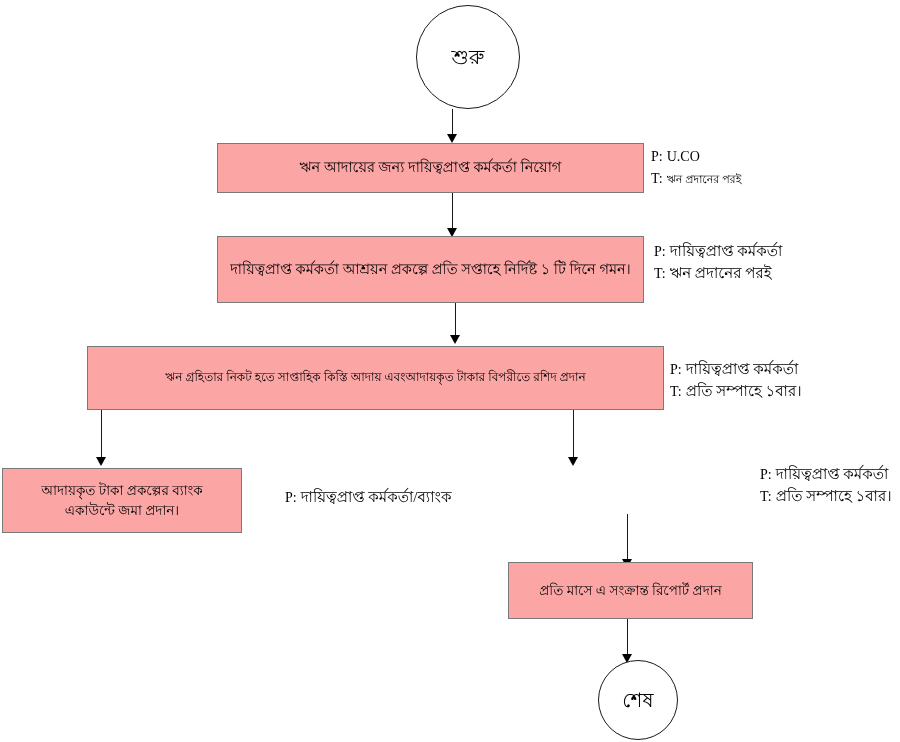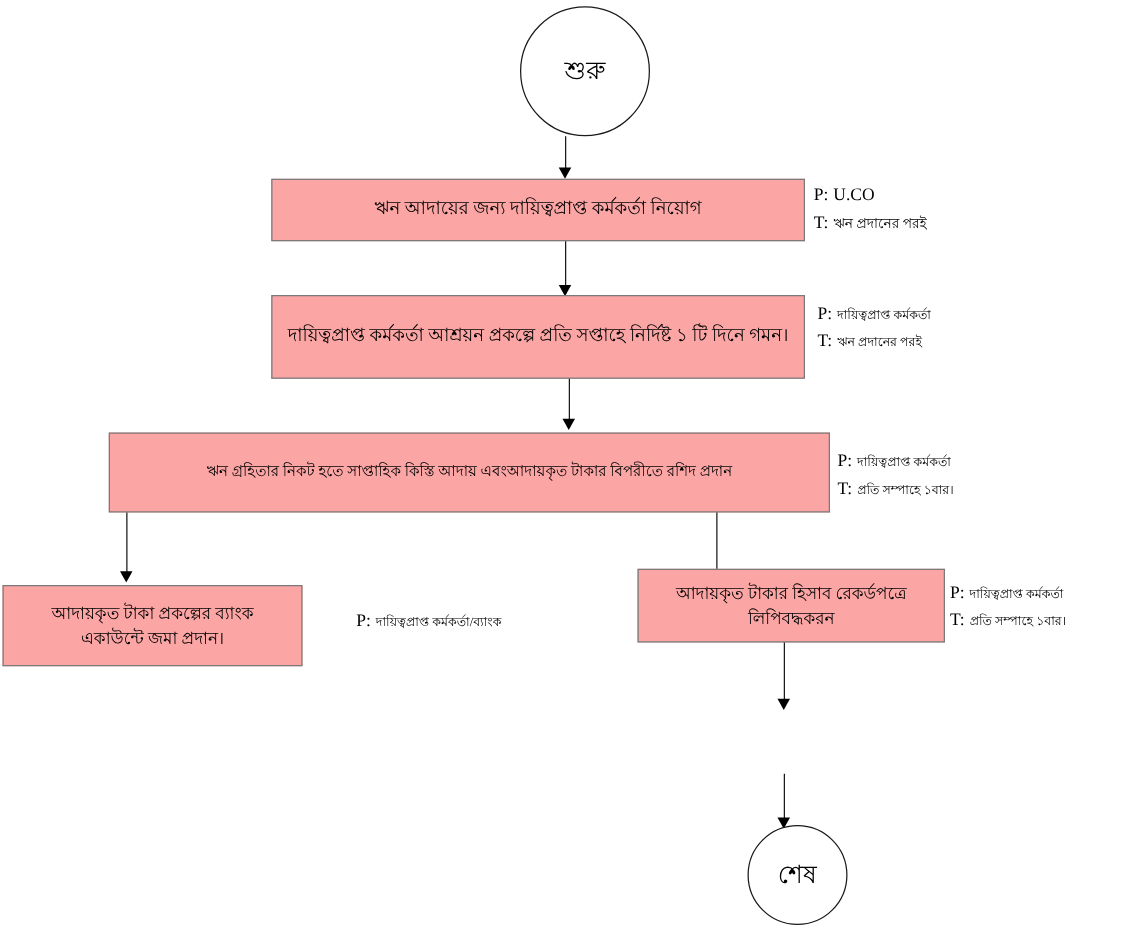--- a/index.html
+++ b/index.html
@@ -62,21 +62,21 @@
     line-height: 1.38;
     white-space: nowrap;
   }
   .annot .row {
     display: block;
   }
   .annot .key {
     font-size: 14px;
   }
   .annot .val {
-    font-size: 10px;
+    font-size: 15px;
   }
   .annot.latin .val {
     font-size: 14px;
     text-align: right;
   }
 
   
   .vline {
     position: absolute;
     width: 0;
@@ -165,39 +165,38 @@
     <span>একাউন্টে জমা প্রদান।</span>
   </div>
 
   <div class="annot" style="left:249px; top:486px;margin-left:36px;">
     <span class="row">
       <span class="key">P:</span>
       <span class="val">দায়িত্বপ্রাপ্ত কর্মকর্তা/ব্যাংক</span>
     </span>
   </div>
 
-  <div class="node mid" style="left:510px; top:455px; width:246px; height:59px; flex-direction:column;">
-    <span>আদায়কৃত টাকার হিসাব রেকর্ডপত্রে</span>
-    <span>লিপিবদ্ধকরন</span>
-  </div>
 
   <div class="annot" style="left:760px; top:463px;">
     <span class="row">
       <span class="key">P:</span>
       <span class="val">দায়িত্বপ্রাপ্ত কর্মকর্তা</span>
     </span>
     <span class="row">
       <span class="key">T:</span>
       <span class="val">প্রতি সম্পাহে ১বার।</span>
     </span>
   </div>
 
   <div class="vline" style="left:627px; top:514px; height:48px;"></div>
   <div class="arrowhead" style="left:622px; top:559px;"></div>
 
+  <div class="node mid" style="left:508px; top:562px; width:245px; height:57px;">
+    <span>প্রতি মাসে এ সংক্রান্ত রিপোর্ট প্রদান</span>
+  </div>
 
   <div class="vline" style="left:627px; top:619px; height:40px;"></div>
   <div class="arrowhead" style="left:622px; top:654px;"></div>
 
   <div class="terminator" style="left:598px; top:660px; width:80px; height:80px;">
     <span>শেষ</span>
   </div>
 
 </div>
 

